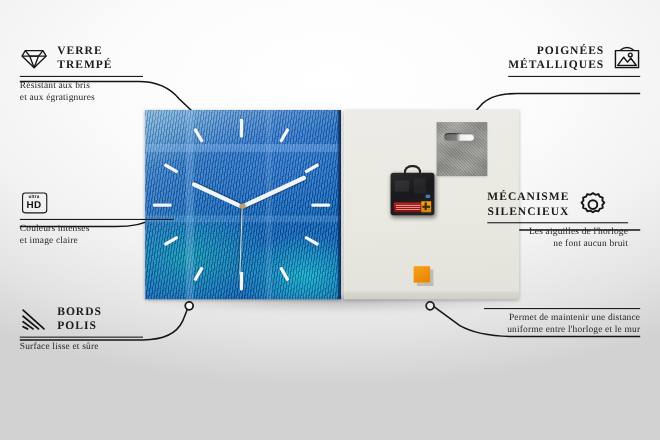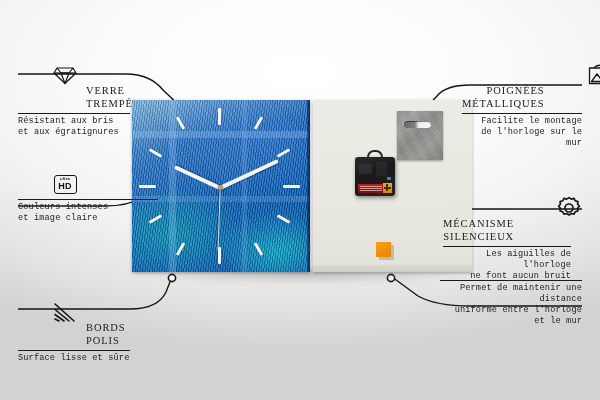--- a/index.html
+++ b/index.html
@@ -78,34 +78,34 @@
   .foam{
     position:absolute; left:63px; top:142px; width:15px; height:15px;
     background:linear-gradient(150deg,#f9a21b 0%,#f08f0b 55%,#e58405 100%);
     box-shadow:3px 3px 0 rgba(120,118,110,.35);
   }
 
   
   .callout{ position:absolute; }
   .co-head{ display:flex; align-items:center; gap:8px; }
   .co-title{
-    font-weight:normal; font-size:10.5px; letter-spacing:.9px; color:#1b1b1b;
-    line-height:13px; text-transform:uppercase; white-space:pre-line;margin-top:44px;
+    font-weight:bold; font-size:10.5px; letter-spacing:.9px; color:#1b1b1b;
+    line-height:13px; text-transform:uppercase; white-space:pre-line;
   }
   .co-rule{ height:1px; background:#1b1b1b; margin:3px 0 2px; }
   .co-desc{
-    font-size:8.6px; color:#242424; line-height:11px; white-space:pre-line; letter-spacing:.15px;font-family:Liberation Mono, monospace;
+    font-size:8.6px; color:#242424; line-height:11px; white-space:pre-line; letter-spacing:.15px;
   }
   .left .co-head{ justify-content:flex-start; }
   .left .co-title{ text-align:left; }
   .left .co-desc{ text-align:left; }
   .right .co-head{ justify-content:flex-start; }
   .right .co-title{ text-align:right; }
   .right .co-desc{ text-align:right; }
-  .ico{ flex:0 0 auto; width:26px; height:24px; display:flex; align-items:center; justify-content:center; color:#141414;margin-left:34px; }
+  .ico{ flex:0 0 auto; width:26px; height:24px; display:flex; align-items:center; justify-content:center; color:#141414; }
   .ico svg{ display:block; }
   .hdbox{
     width:23px; height:19px; border:1.3px solid #141414; border-radius:3px;
     display:flex; flex-direction:column; align-items:center; justify-content:center; line-height:1;
   }
   .hdbox .u{ font-size:4.2px; font-weight:bold; letter-spacing:.2px; font-family:"Liberation Sans",sans-serif; }
   .hdbox .h{ font-size:9px; font-weight:bold; letter-spacing:.3px; font-family:"Liberation Sans",sans-serif; margin-top:.5px; }
 
   svg.lines{ position:absolute; inset:0; width:600px; height:400px; pointer-events:none; }
 </style>
@@ -244,22 +244,20 @@
             <g fill="none" stroke="#141414" stroke-width="1.3" stroke-linejoin="round">
           <path d="M7,3.5 Q13,-1 19,3.5"></path>
           <rect x="2.5" y="4" width="21" height="15.5"></rect>
           <path d="M4.5,17.5 L10,10 L13.5,14.5 L16.5,11 L21.5,17.5 Z"></path>
           <circle cx="16" cy="8" r="1.7"></circle>
         </g>
           </svg>
       </span>
     </div>
     <div class="co-rule"></div>
-    <div class="co-desc">Facilite le montage
-de l'horloge sur le mur</div>
   </div>
 
   <div class="callout right" style="left:443px; top:173px; width:128px;">
     <div class="co-head">
       <span class="co-title">MÉCANISME
 SILENCIEUX</span>
       <span class="ico">
         <svg width="24" height="24" viewBox="0 0 24 24">
             <g fill="none" stroke="#141414" stroke-width="1.7" stroke-linejoin="round">
           <path d="M12,1.6 l2.4,1.5 2.6,-.7 1.3,2.4 2.6,.8 -.3,2.7 1.8,2 -1.8,2 .3,2.7 -2.6,.8 -1.3,2.4 -2.6,-.7 -2.4,1.5 -2.4,-1.5 -2.6,.7 -1.3,-2.4 -2.6,-.8 .3,-2.7 -1.8,-2 1.8,-2 -.3,-2.7 2.6,-.8 1.3,-2.4 2.6,.7 Z"></path>

